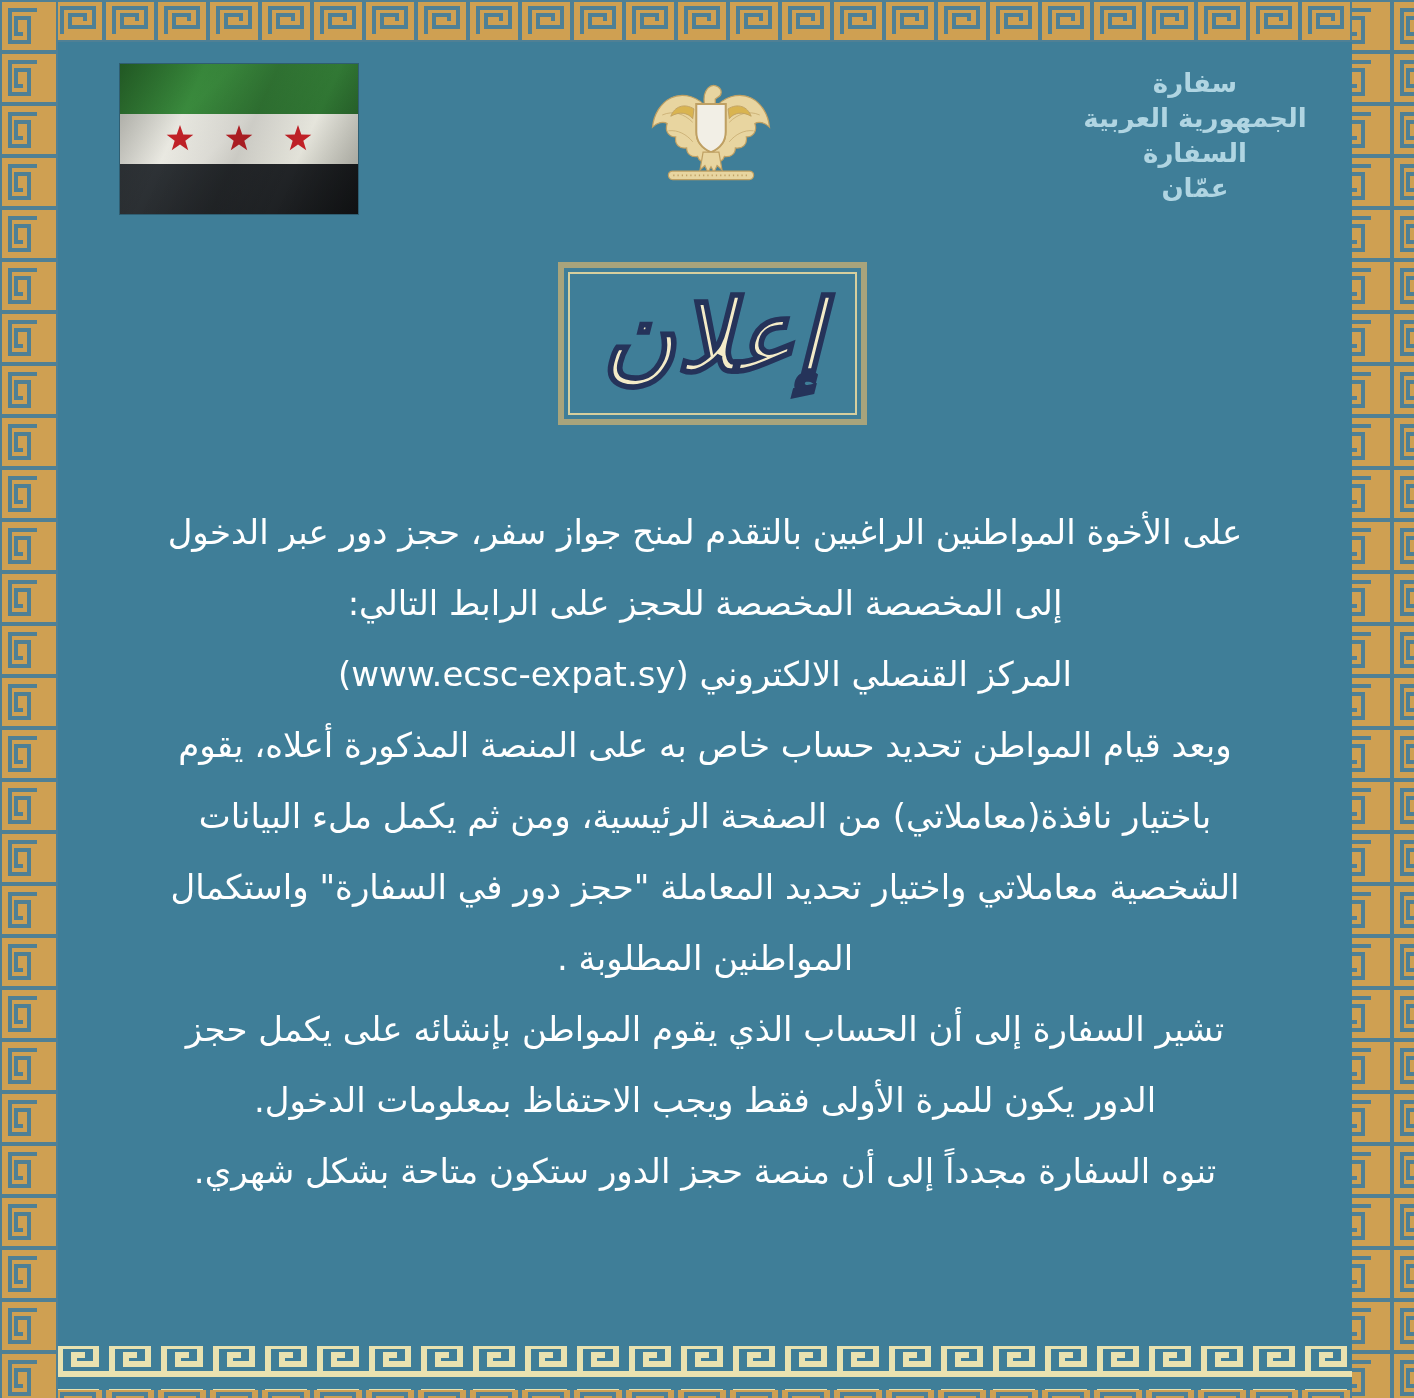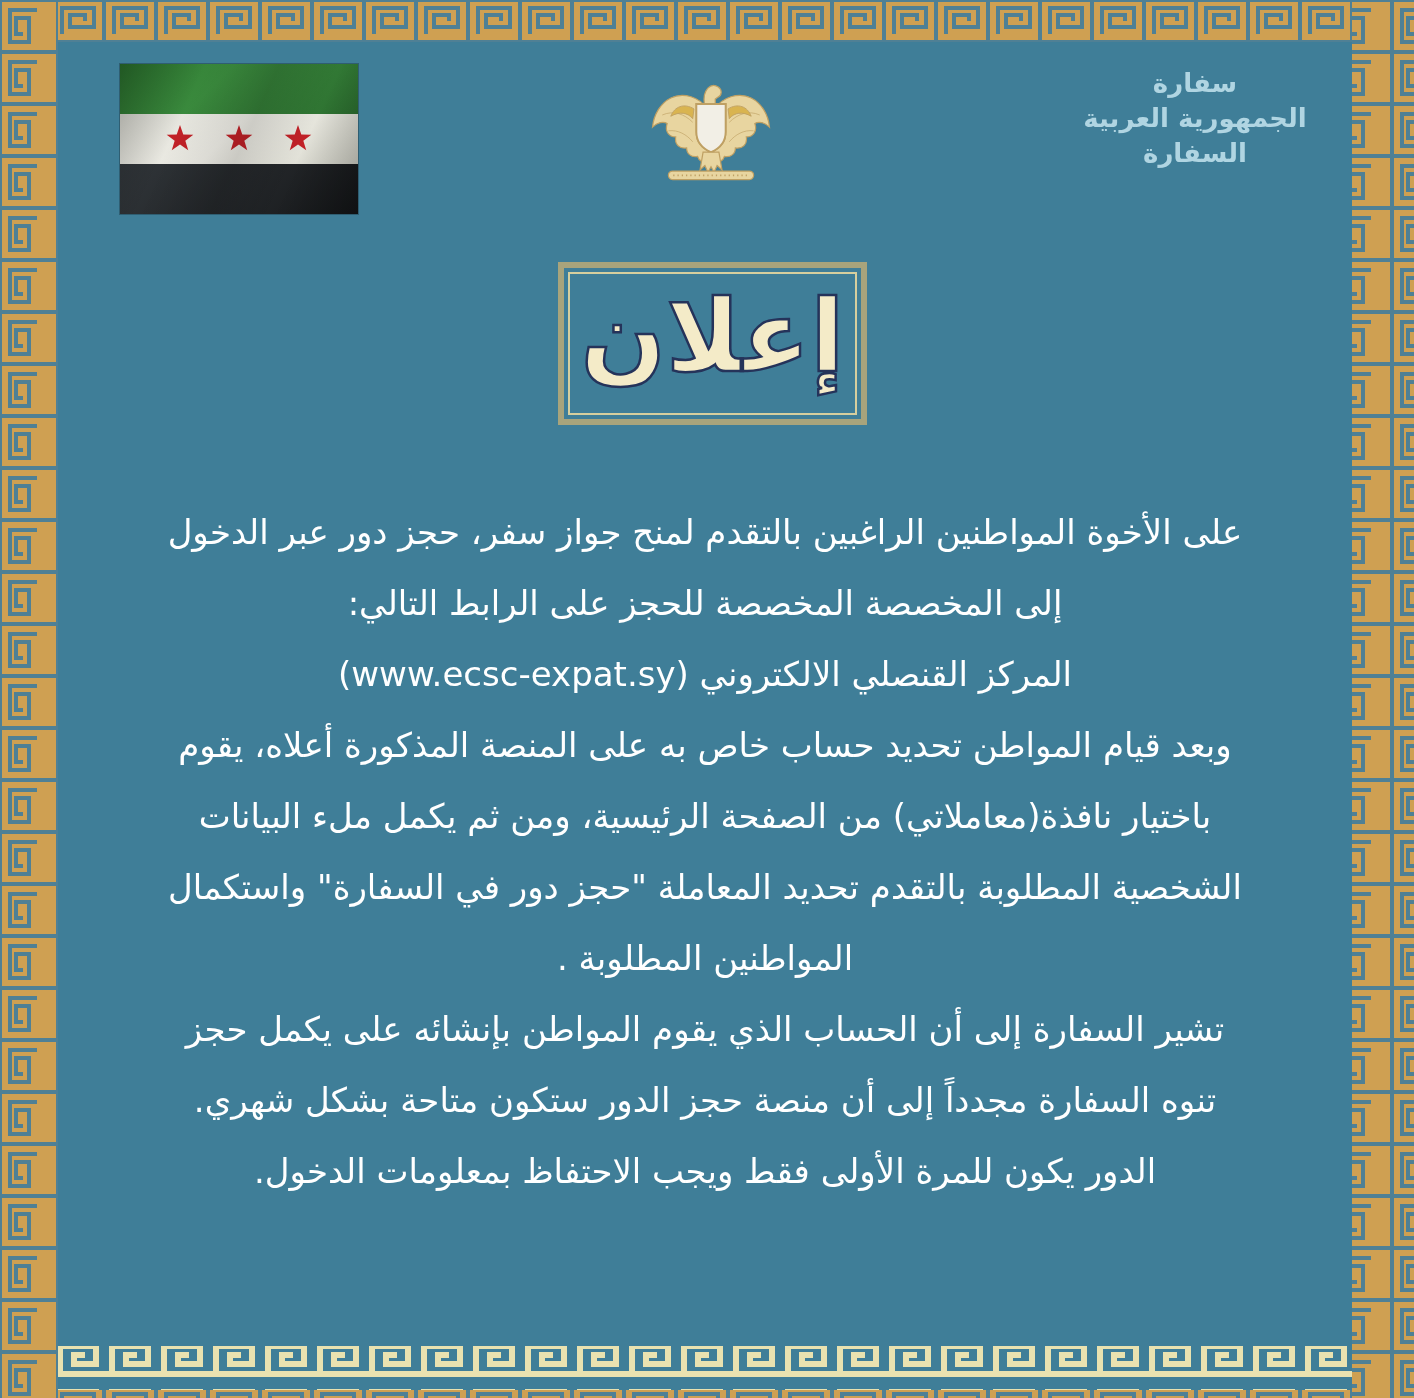--- a/index.html
+++ b/index.html
@@ -50,21 +50,21 @@
     color:var(--embassy-blue);
     text-align:center;direction:rtl;
     font-size:26px;line-height:35px;font-weight:bold;
   }
 
   
   .announce-box{
     position:absolute;left:558px;top:262px;width:309px;height:163px;
     border:6px solid var(--box-border);
     box-sizing:border-box;
-    display:flex;align-items:center;justify-content:center;
+    display:flex;align-items:center;justify-content:center;font-style:italic;
   }
   .announce-inner{
     position:absolute;inset:4px;
     border:2px solid var(--box-border-light);
     pointer-events:none;
   }
   .announce-title{
     color:var(--title-fill);
     font-size:100px;font-weight:bold;line-height:1;
     -webkit-text-stroke:2.5px var(--title-outline);
@@ -156,33 +156,34 @@
 
     <path class="tail-sh" d="M97 133 L92 162 L100 155 L105 166 L110 157 L115 166 L120 155 L128 162 L123 133 Z"></path>
 
     <rect class="ribbon-sh" x="40" y="164" width="140" height="14" rx="7"></rect>
     <line class="ribbon-dots" x1="48" y1="171" x2="172" y2="171"></line>
   </svg>
 
   <div class="embassy-title">
     <div>سفارة</div>
     <div>الجمهورية العربية السفارة</div>
+    <div>عمّان</div>
   </div>
 
   <div class="announce-box">
     <div class="announce-inner"></div>
     <div class="announce-title">إعلان</div>
   </div>
 
   <div class="body-text">
     <div class="body-line">على الأخوة المواطنين الراغبين بالتقدم لمنح جواز سفر، حجز دور عبر الدخول</div>
     <div class="body-line">إلى المخصصة المخصصة للحجز على الرابط التالي:</div>
     <div class="body-line">المركز القنصلي الالكتروني (www.ecsc-expat.sy)</div>
     <div class="body-line">وبعد قيام المواطن تحديد حساب خاص به على المنصة المذكورة أعلاه، يقوم</div>
     <div class="body-line">باختيار نافذة(معاملاتي) من الصفحة الرئيسية، ومن ثم يكمل ملء البيانات</div>
-    <div class="body-line">الشخصية المطلوبة بالتقدم تحديد المعاملة "حجز دور في السفارة" واستكمال</div>
+    <div class="body-line">الشخصية معاملاتي واختيار تحديد المعاملة "حجز دور في السفارة" واستكمال</div>
     <div class="body-line">المواطنين المطلوبة .</div>
     <div class="body-line">تشير السفارة إلى أن الحساب الذي يقوم المواطن بإنشائه على يكمل حجز</div>
+    <div class="body-line">الدور يكون للمرة الأولى فقط ويجب الاحتفاظ بمعلومات الدخول.</div>
     <div class="body-line">تنوه السفارة مجدداً إلى أن منصة حجز الدور ستكون متاحة بشكل شهري.</div>
-    <div class="body-line">الدور يكون للمرة الأولى فقط ويجب الاحتفاظ بمعلومات الدخول.</div>
   </div>
 
 </div>
 
 </body></html>

